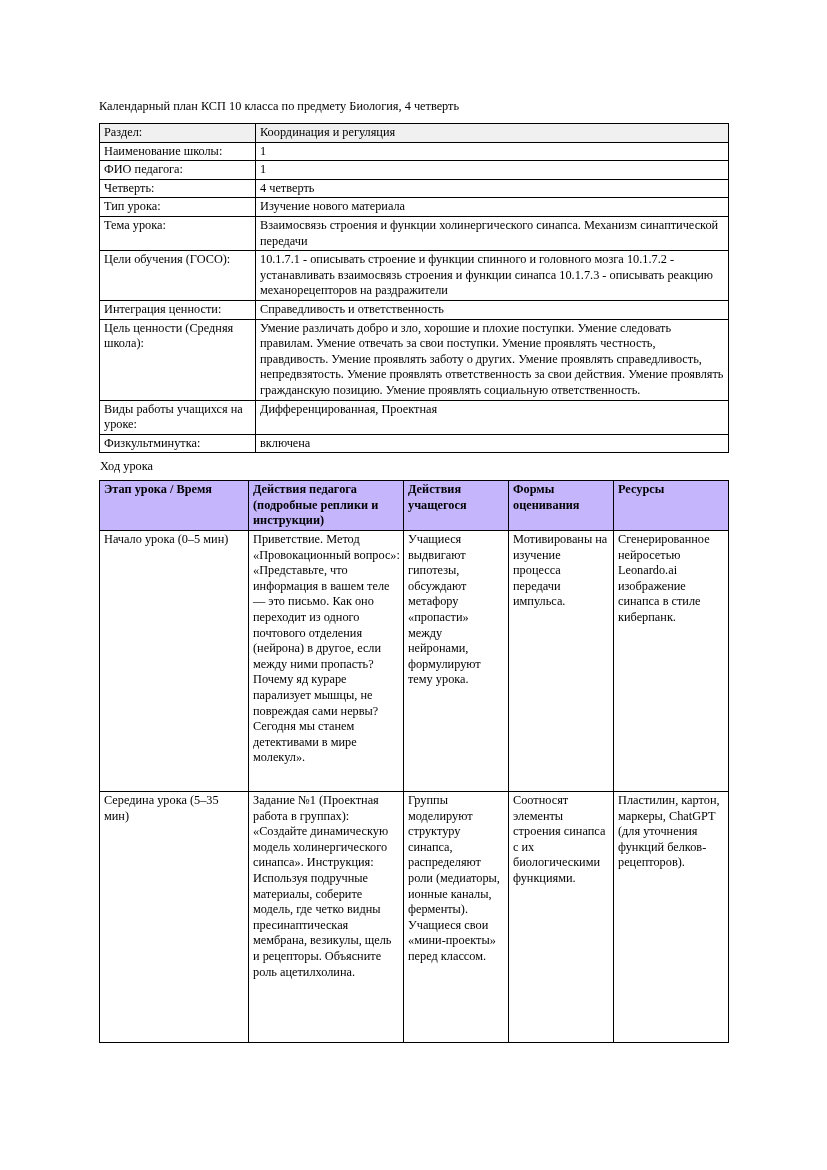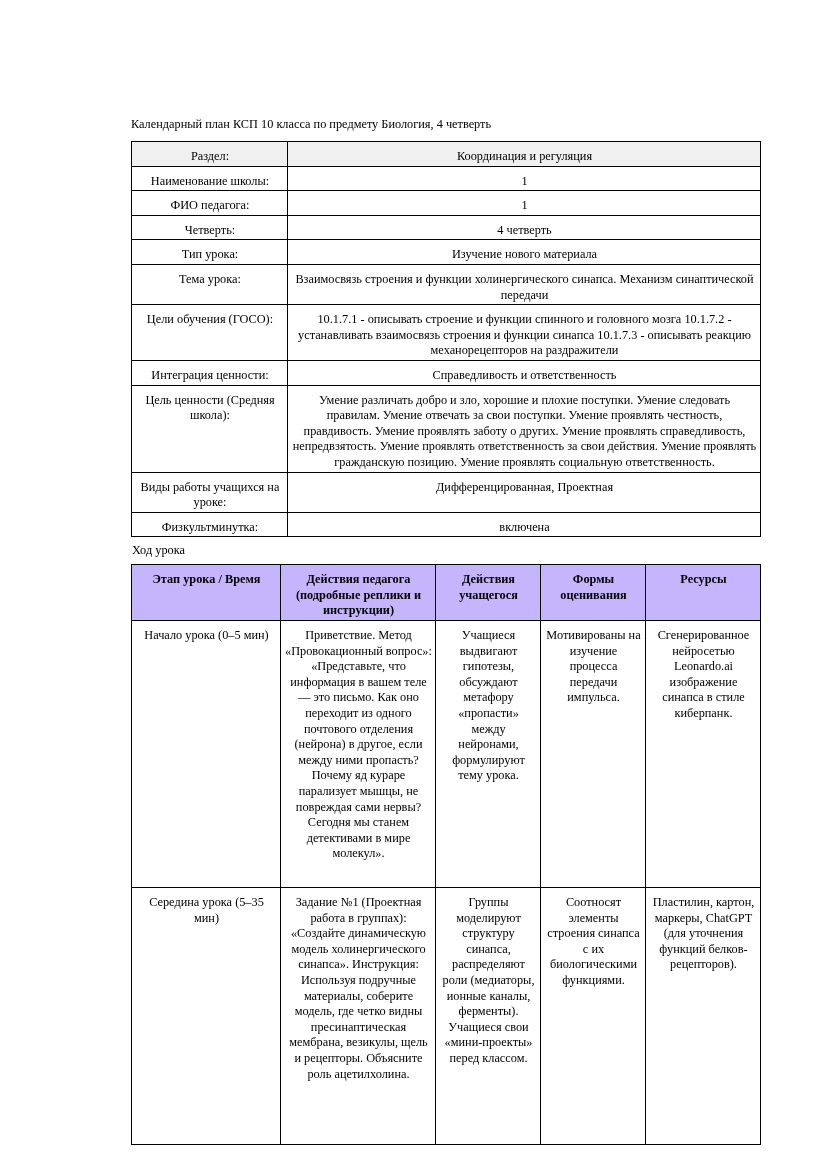--- a/index.html
+++ b/index.html
@@ -18,23 +18,22 @@
   .page {
     position: absolute;
     left: 0; top: 0;
     width: 827px;
     height: 1170px;
     background: #fff;
   }
   .content {
     position: absolute;
     left: 99px;
-    top: 116px;
+    top: 98px;
     width: 629px;
-    margin-left: 32px;
   }
   .doc-title {
     font-size: 12.3px;
     line-height: 16px;
     margin: 0 0 9px 0;
     white-space: nowrap;
   }
   .section-label {
     font-size: 12.3px;
     line-height: 16px;
@@ -42,24 +41,24 @@
   }
   table {
     border-collapse: collapse;
     width: 629px;
     table-layout: fixed;
     font-size: 12.3px;
   }
   table td, table th {
     border: 1px solid #000000;
     vertical-align: top;
-    padding: 7px 3px 1px 4px;
+    padding: 1px 3px 1px 4px;
     line-height: 15.6px;
     font-weight: normal;
-    text-align: center;
+    text-align: left;
     word-wrap: break-word;
     overflow-wrap: break-word;
     hyphens: none;
   }
   
   .t-info col.c1 { width: 156px; }
   .t-info col.c2 { width: 473px; }
   .t-info tr.shaded td { background: #f0f0f0; }
 
   

